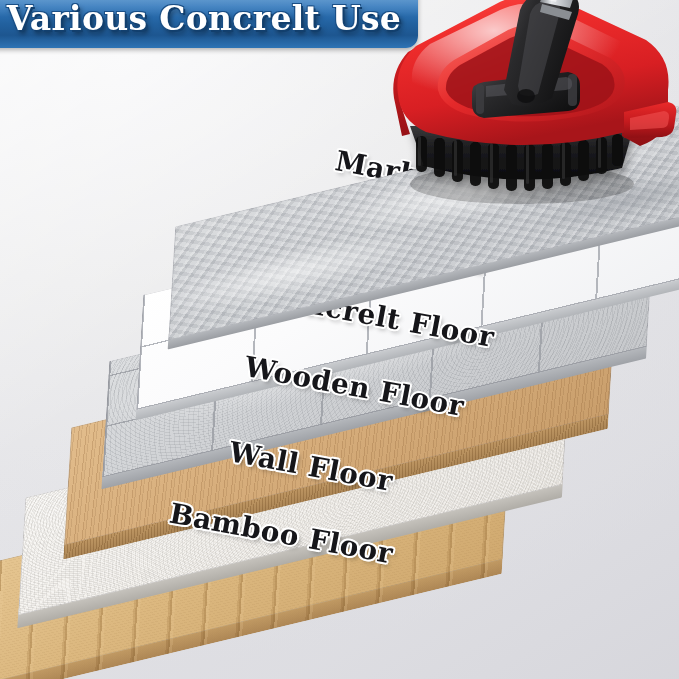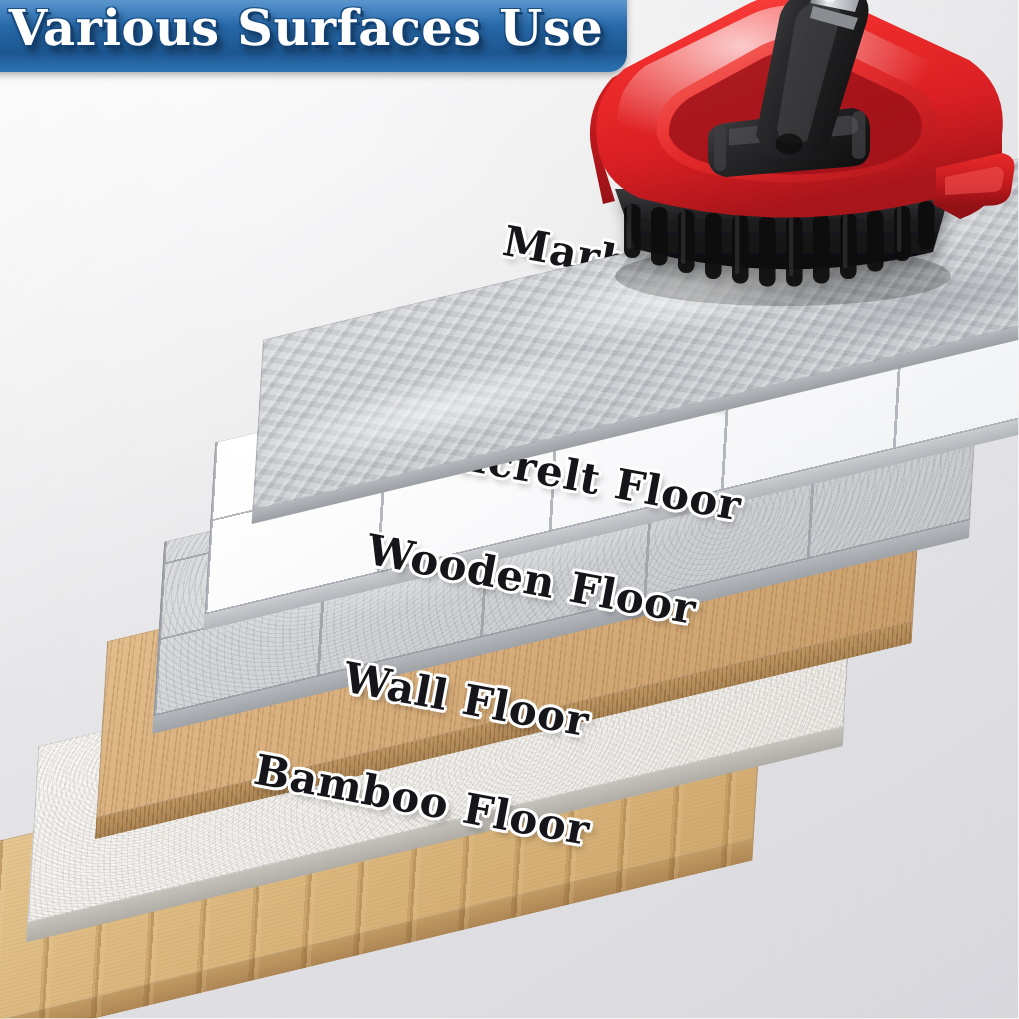--- a/index.html
+++ b/index.html
@@ -314,16 +314,16 @@
         <path d="M168 16 L186 -34 L214 -26 L198 22 Z" fill="url(#poleGrad)"></path>
         <path d="M176 14 L192 -30 L199 -28 L184 16 Z" fill="#ffffff" opacity="0.55"></path>
         <path d="M170 18 L200 26 L197 34 L168 26 Z" fill="#8a8e93"></path>
       </g>
 
       <ellipse cx="154" cy="110" rx="9" ry="7" fill="#0e0e0f" opacity="0.8"></ellipse>
     </svg>
   </div>
 
   <div id="banner">
-    <div id="banner-text">Various Surfaces Use</div>
+    <div id="banner-text">Various Concrelt Use</div>
   </div>
 
 </div>
 
 </body></html>

